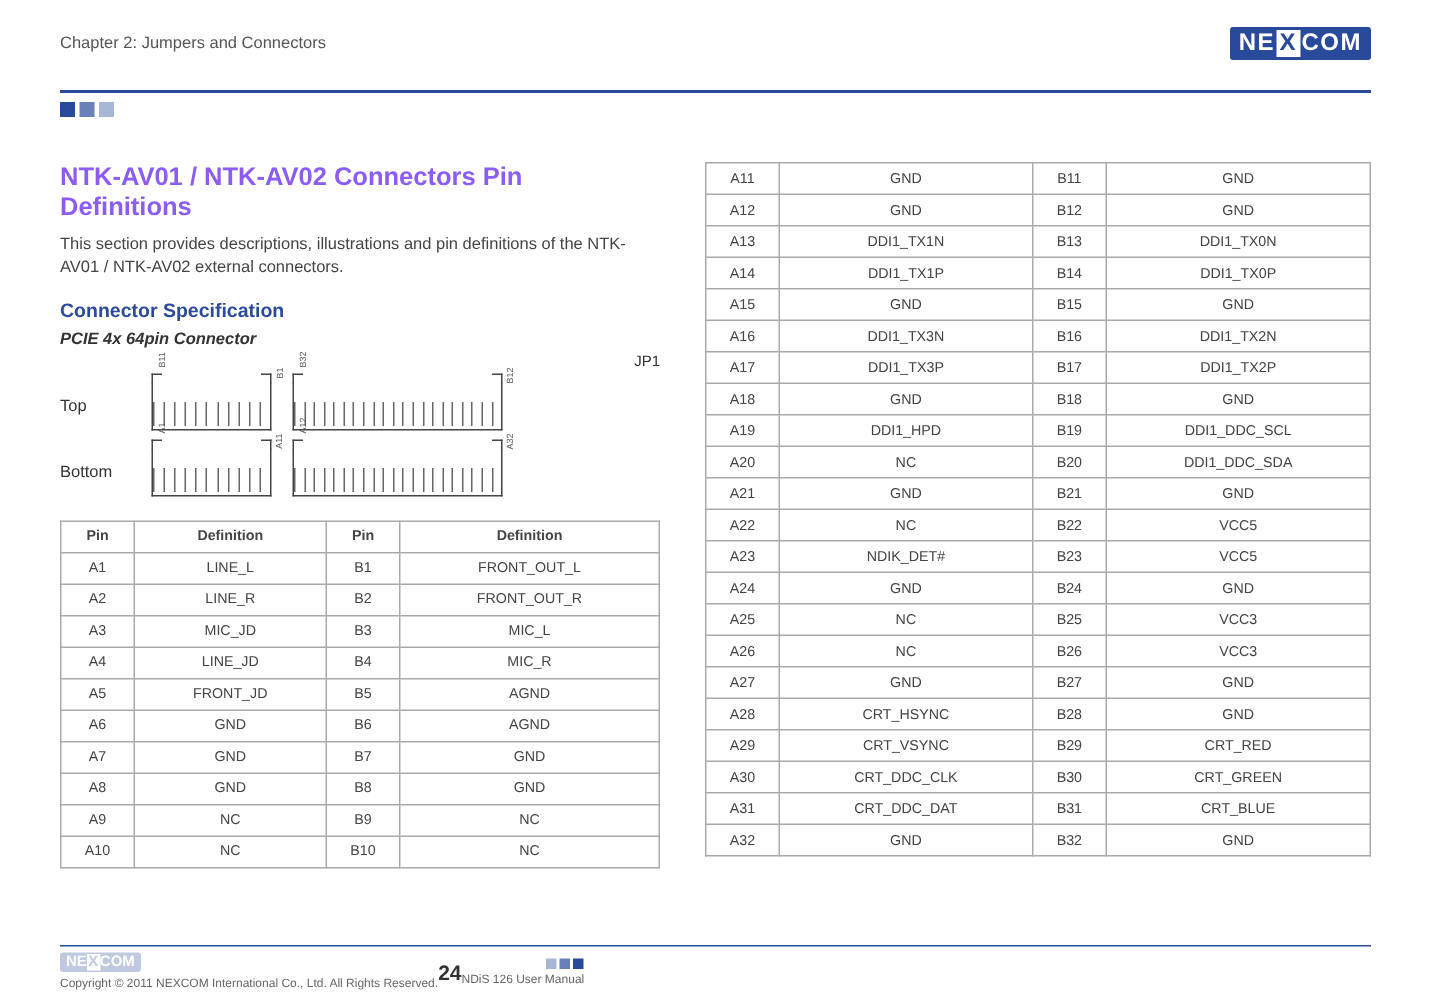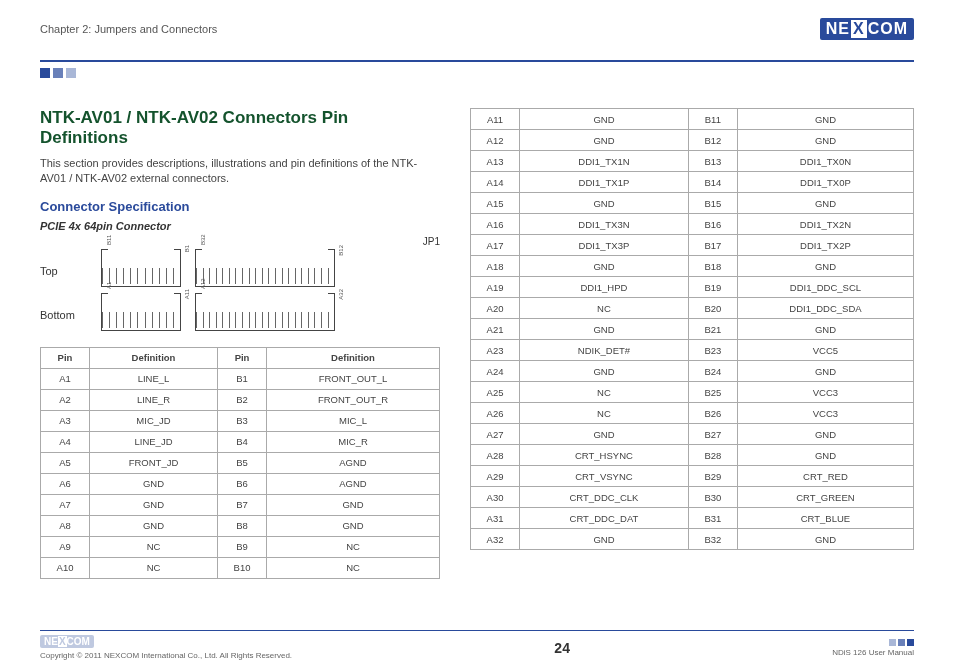--- a/index.html
+++ b/index.html
@@ -61,21 +61,21 @@
     margin-top: 30px;
     display: flex;
     gap: 30px;
   }
   .col-left { width: 400px; }
   .col-right { flex: 1; }
 
   h1.title {
     font-size: 17px;
     font-weight: bold;
-    color: #14532d;
+    color: #8b5cf6;
     margin: 0 0 8px 0;
   }
   .intro {
     font-size: 11px;
     color: #444;
     line-height: 1.4;
     margin-bottom: 12px;
   }
   h2.section {
     font-size: 13px;
@@ -186,21 +186,21 @@
 
   
   .footer {
     position: absolute;
     bottom: 12px;
     left: 40px;
     right: 40px;
     border-top: 1px solid #294a9b;
     padding-top: 4px;
     display: flex;
-    justify-content: space-between;
+    justify-content: flex-start;
     align-items: center;
     font-size: 8px;
     color: #666;
   }
   .footer .logo-small {
     font-size: 10px;
     font-weight: bold;
     background: #bfc9e0;
     color: #fff;
     padding: 1px 4px;
@@ -484,20 +484,26 @@
     <td>A20</td>
             <td>NC</td>
     <td>B20</td>
             <td>DDI1_DDC_SDA</td>
           </tr>
           <tr>
     <td>A21</td>
             <td>GND</td>
     <td>B21</td>
             <td>GND</td>
+          </tr>
+          <tr>
+    <td>A22</td>
+            <td>NC</td>
+    <td>B22</td>
+            <td>VCC5</td>
           </tr>
           <tr>
     <td>A23</td>
             <td>NDIK_DET#</td>
     <td>B23</td>
             <td>VCC5</td>
           </tr>
           <tr>
     <td>A24</td>
             <td>GND</td>

